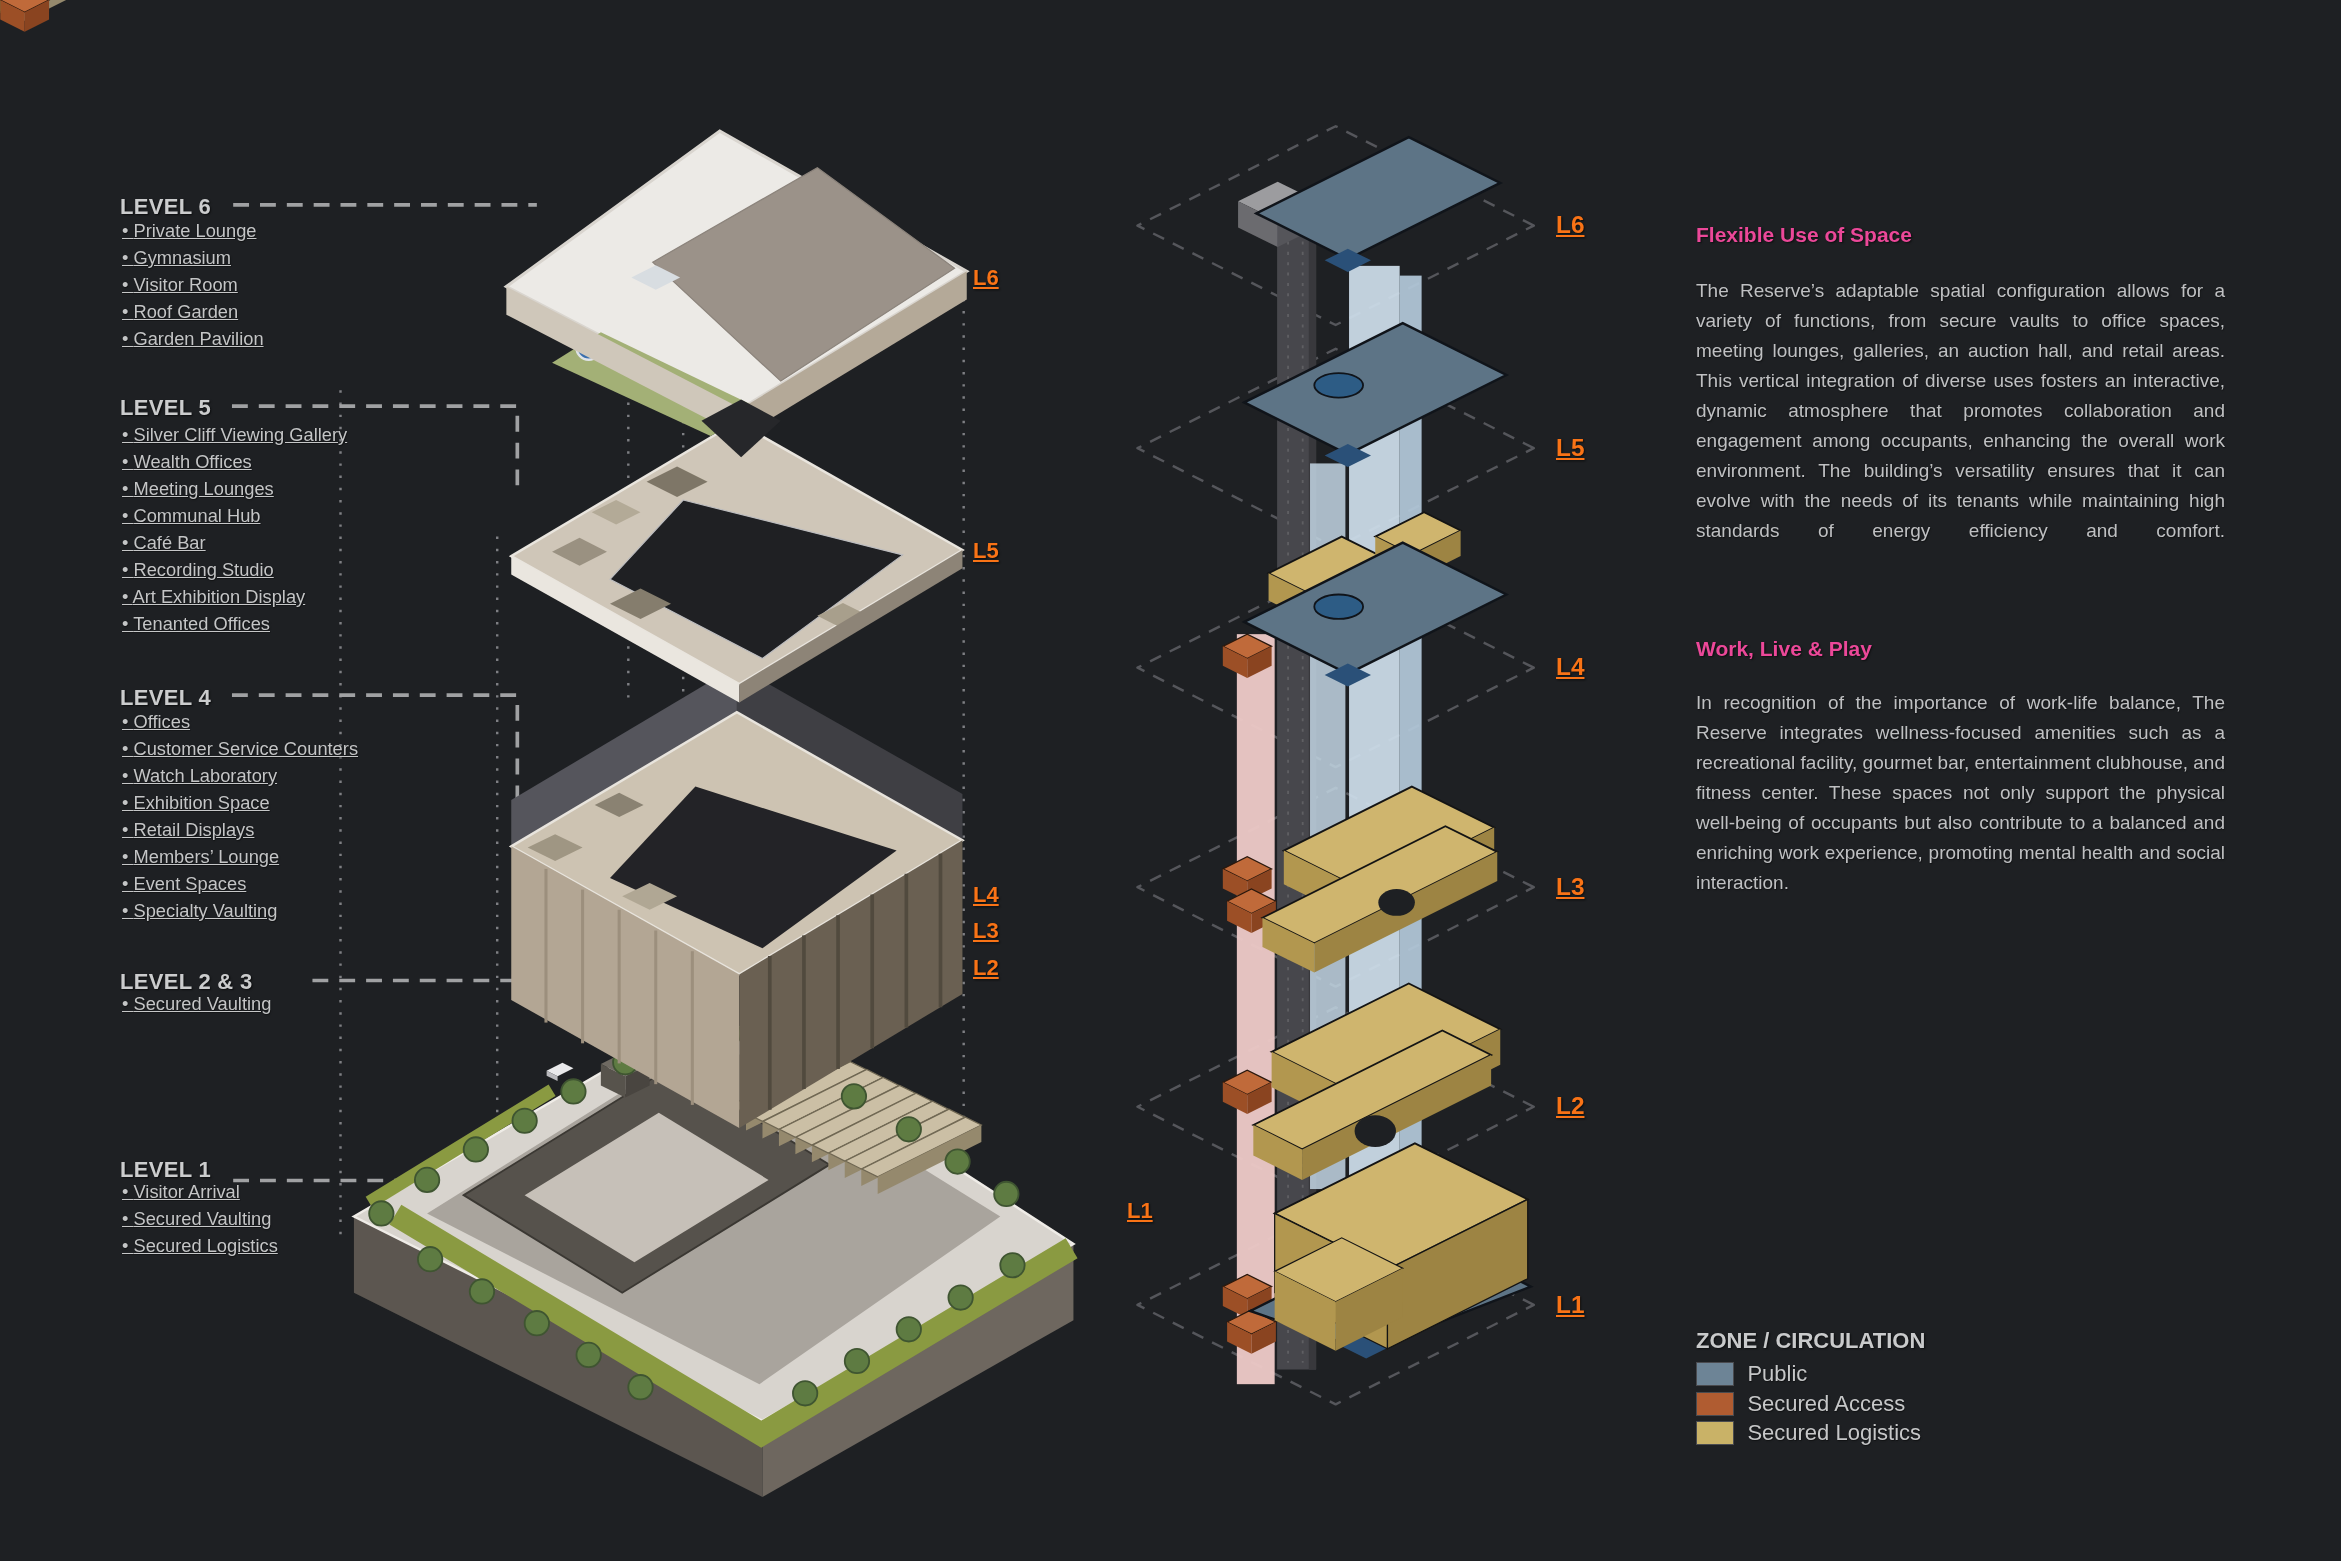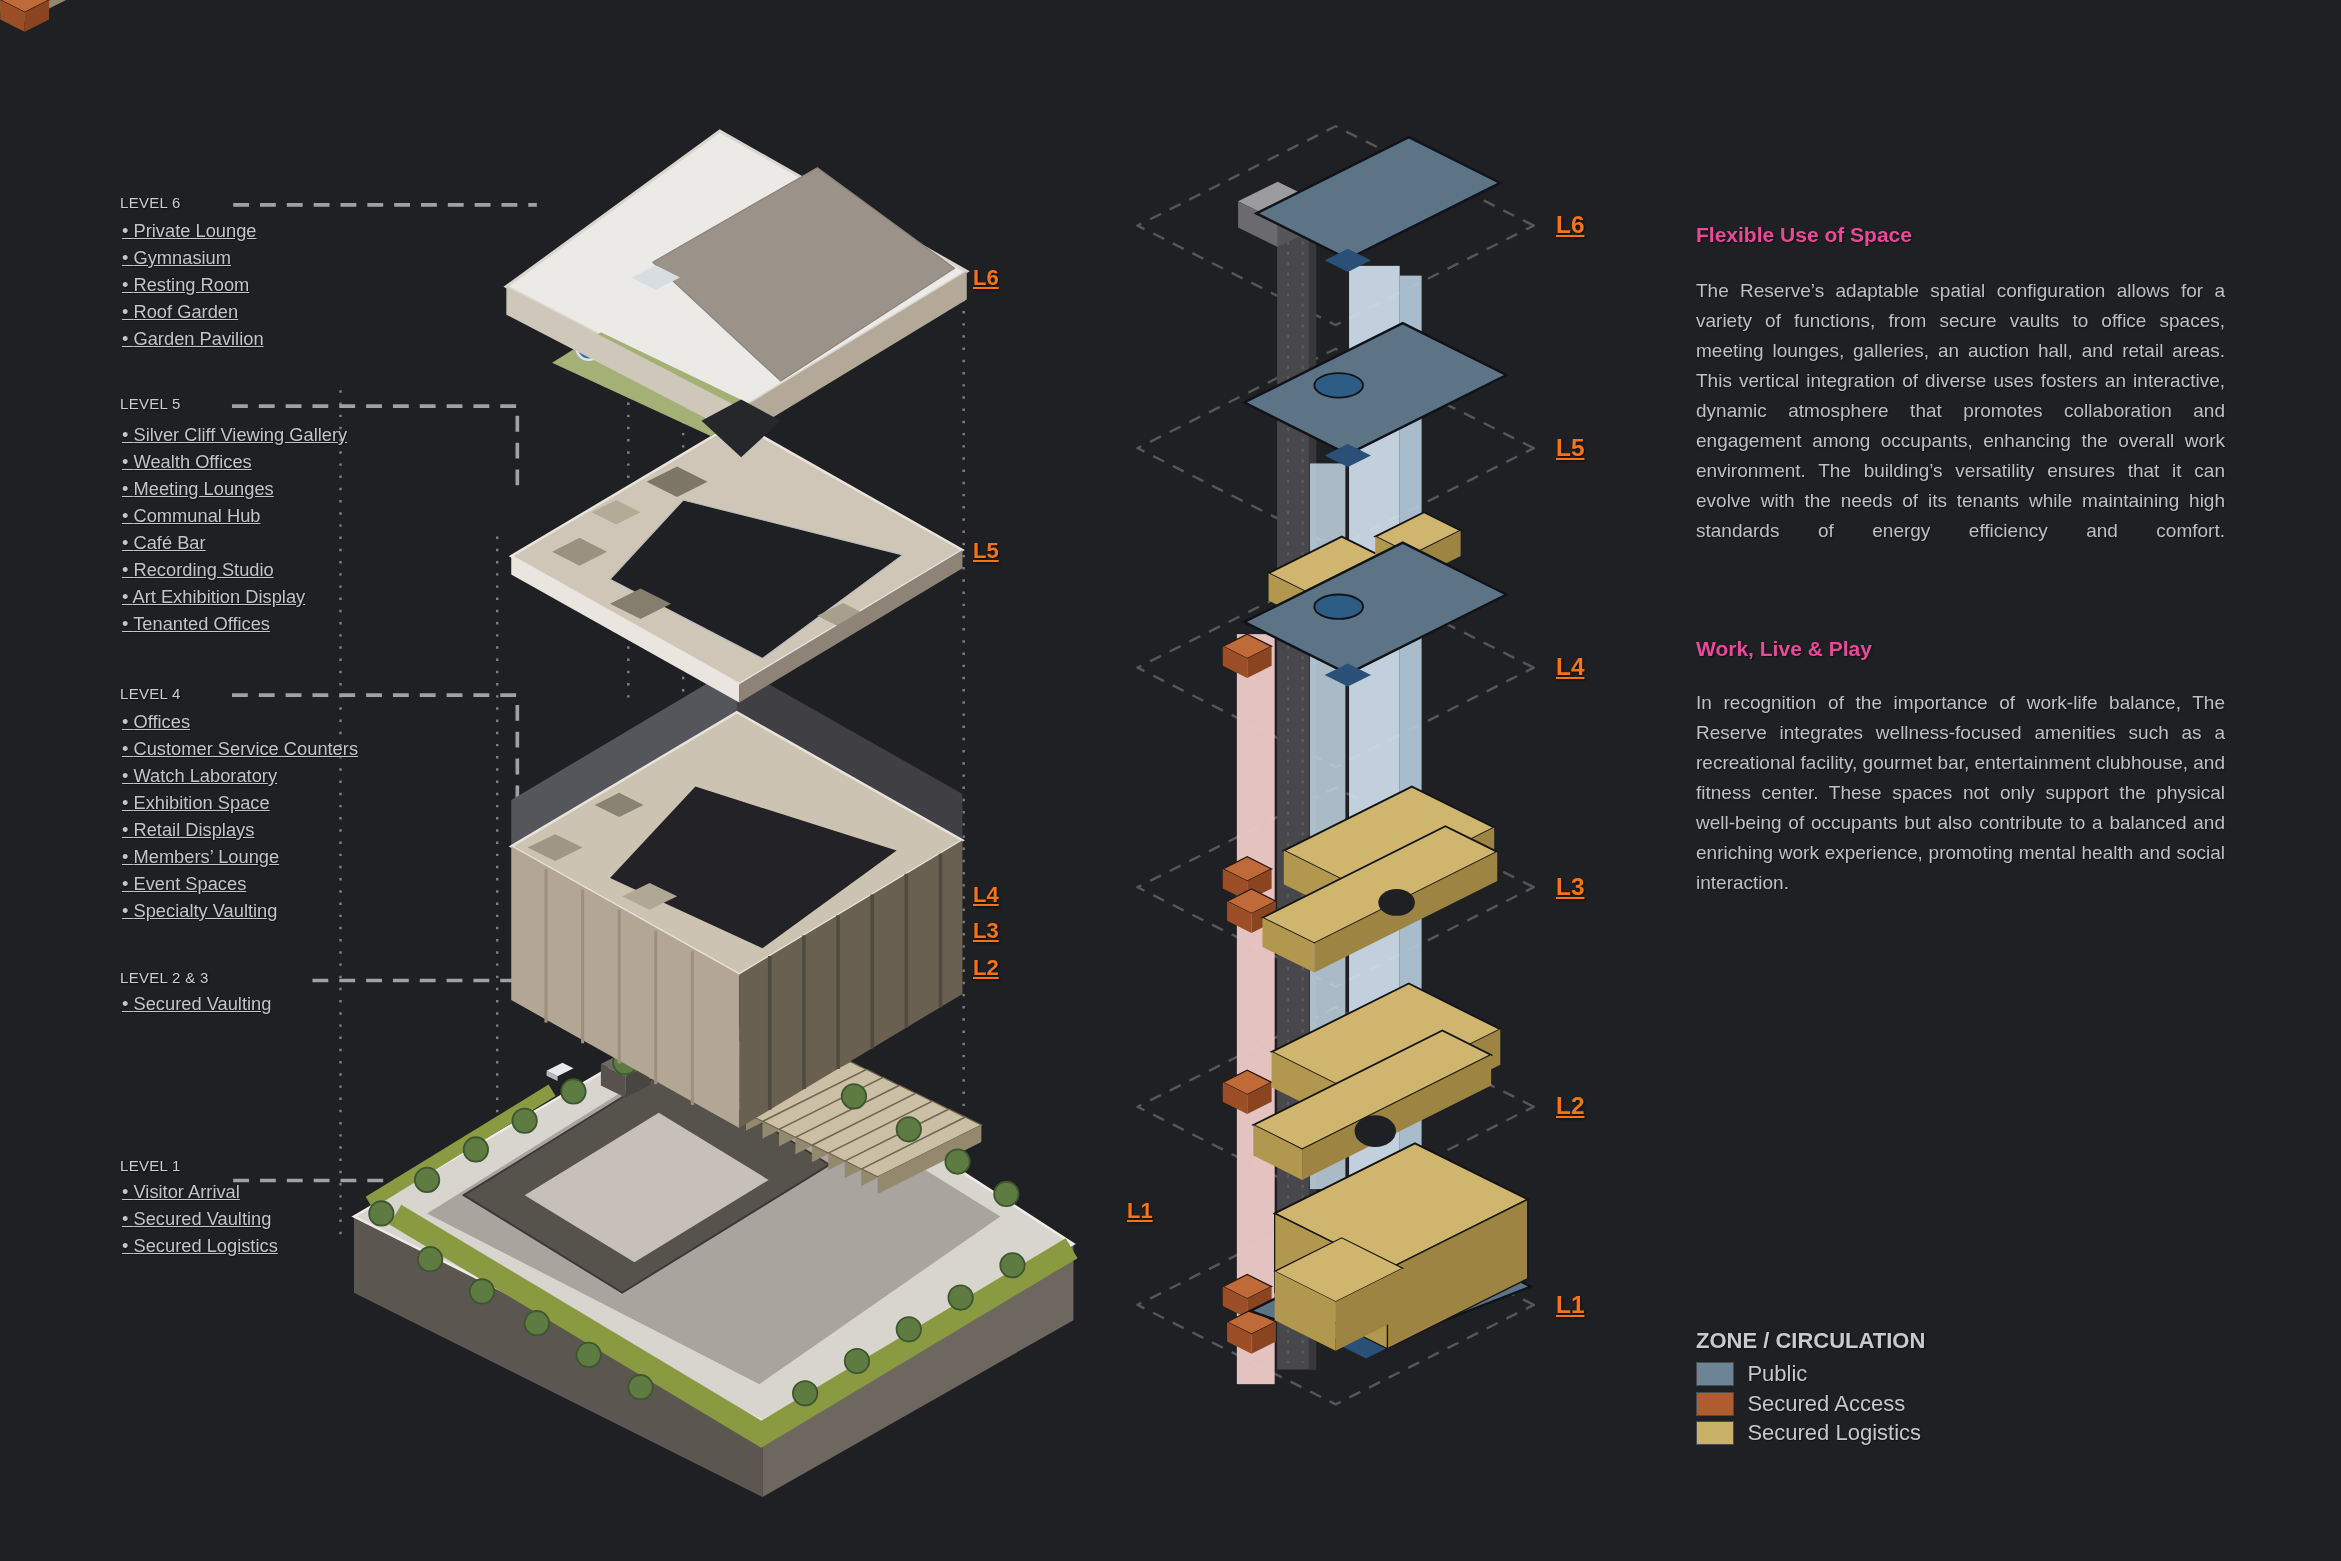--- a/index.html
+++ b/index.html
@@ -2,21 +2,21 @@
 <html style="font-size:9.8px"><head>
 <meta charset="utf-8">
 <style>
   html,body{margin:0;padding:0;background:#1e2023;}
   .canvas{position:relative;width:2342px;height:1561px;background:#1e2023;overflow:hidden;
           font-family:"Liberation Sans","DejaVu Sans",sans-serif;color:#c6c7c8;}
   svg.scene{position:absolute;left:0;top:0;width:2342px;height:1561px;}
 
   
   .lvl-group{position:absolute;left:120px;}
-  .lvl-head{font-size:15px;font-weight:400;color:#cbcccd;letter-spacing:0.3px;
+  .lvl-head{font-size:22px;font-weight:700;color:#cbcccd;letter-spacing:0.3px;
             text-shadow:1.2px 1.2px 1.8px rgba(0,0,0,.6);white-space:nowrap;}
   .lvl-list{position:absolute;left:122px;text-decoration:underline;}
   .lvl-item{font-size:18.3px;line-height:27px;color:#c4c5c6;white-space:nowrap;
             text-shadow:0.6px 0.6px 1.2px rgba(0,0,0,.5);}
   .lvl-item::before{content:"•  ";color:#c4c5c6;}
 
   
   .flabel{position:absolute;font-weight:700;color:#f97316;text-shadow:1.2px 1.2px 1.8px rgba(0,0,0,.6);text-decoration:underline;}
   .flabel.left{font-size:22px;}
   .flabel.mid{font-size:24.4px;}
@@ -287,21 +287,21 @@
       <polygon points="2190,2135 2300,2080 2300,2160 2190,2215" fill="#9d8443"></polygon>
     </g>
   </svg>
 
   <div class="lvl-group" style="top:194px">
     <div class="lvl-head">LEVEL 6</div>
   </div>
   <div class="lvl-list" style="top:217px">
     <div class="lvl-item">Private Lounge</div>
     <div class="lvl-item">Gymnasium</div>
-    <div class="lvl-item">Resting Room</div>
+    <div class="lvl-item">Visitor Room</div>
     <div class="lvl-item">Roof Garden</div>
     <div class="lvl-item">Garden Pavilion</div>
   </div>
 
   <div class="lvl-group" style="top:395px">
     <div class="lvl-head">LEVEL 5</div>
   </div>
   <div class="lvl-list" style="top:421px">
     <div class="lvl-item">Silver Cliff Viewing Gallery</div>
     <div class="lvl-item">Wealth Offices</div>

